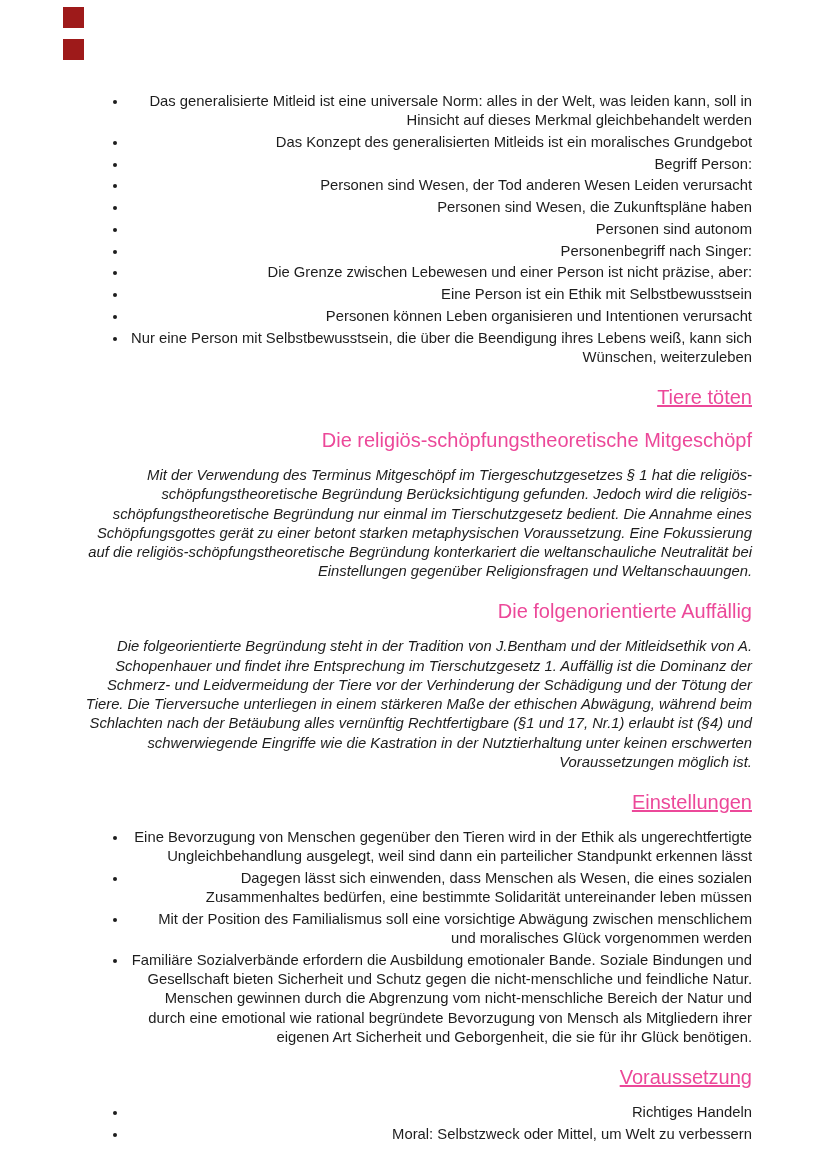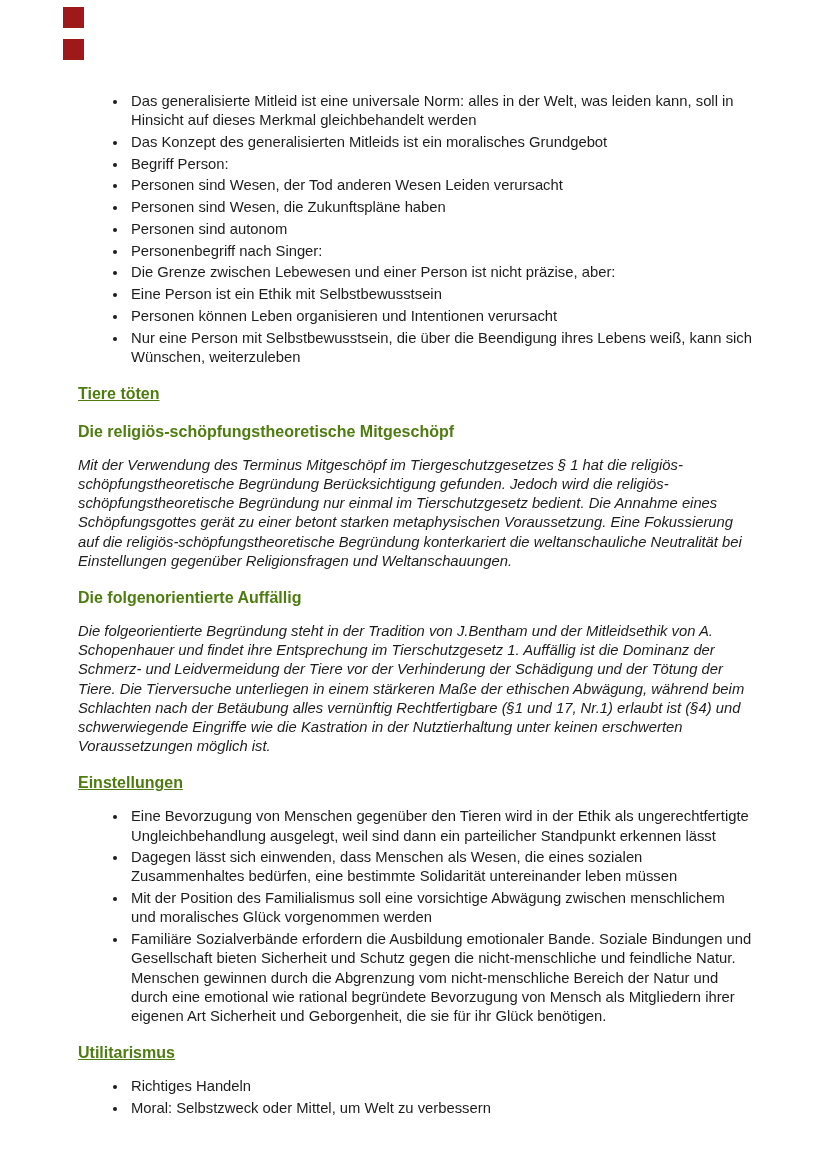--- a/index.html
+++ b/index.html
@@ -8,20 +8,21 @@
     background: #ffffff;
   }
   .page {
     position: relative;
     width: 828px;
     height: 1171px;
     background: #ffffff;
     overflow: hidden;
     font-family: "Liberation Sans", sans-serif;
     color: #1d1d1d;
+    text-align: right;
   }
   .annotation-marker {
     position: absolute;
     left: 63px;
     width: 21px;
     height: 21px;
   }
   .annotation-marker.m1 { top: 7px; }
   .annotation-marker.m2 { top: 39px; }
   .page-content {
@@ -35,24 +36,24 @@
   ul.bullets {
     margin: 0 0 6px 0;
     padding-left: 50px;
     list-style: disc outside;
   }
   ul.bullets li {
     margin: 0 0 2.5px 0;
     padding-left: 3px;
   }
   h2 {
-    font-size: 16px;
-    font-weight: bold;
+    font-size: 20px;
+    font-weight: normal;
     margin: 17px 0 13px 0;
-    color: #4d7c0f;
+    color: #ec4899;
   }
   h2.underlined {
     text-decoration: underline;
   }
   p.paragraph {
     margin: 0 0 16px 0;
     font-style: italic;
   }
 </style>
 </head>
@@ -80,19 +81,19 @@
       <p class="paragraph">Mit der Verwendung des Terminus Mitgeschöpf im Tiergeschutzgesetzes § 1 hat die religiös-schöpfungstheoretische Begründung Berücksichtigung gefunden. Jedoch wird die religiös-schöpfungstheoretische Begründung nur einmal im Tierschutzgesetz bedient. Die Annahme eines Schöpfungsgottes gerät zu einer betont starken metaphysischen Voraussetzung. Eine Fokussierung auf die religiös-schöpfungstheoretische Begründung konterkariert die weltanschauliche Neutralität bei Einstellungen gegenüber Religionsfragen und Weltanschauungen.</p>
       <h2 class="">Die folgenorientierte Auffällig</h2>
       <p class="paragraph">Die folgeorientierte Begründung steht in der Tradition von J.Bentham und der Mitleidsethik von A. Schopenhauer und findet ihre Entsprechung im Tierschutzgesetz 1. Auffällig ist die Dominanz der Schmerz- und Leidvermeidung der Tiere vor der Verhinderung der Schädigung und der Tötung der Tiere. Die Tierversuche unterliegen in einem stärkeren Maße der ethischen Abwägung, während beim Schlachten nach der Betäubung alles vernünftig Rechtfertigbare (§1 und 17, Nr.1) erlaubt ist (§4) und schwerwiegende Eingriffe wie die Kastration in der Nutztierhaltung unter keinen erschwerten Voraussetzungen möglich ist.</p>
       <h2 class="underlined">Einstellungen</h2>
       <ul class="bullets">
         <li>Eine Bevorzugung von Menschen gegenüber den Tieren wird in der Ethik als ungerechtfertigte Ungleichbehandlung ausgelegt, weil sind dann ein parteilicher Standpunkt erkennen lässt</li>
         <li>Dagegen lässt sich einwenden, dass Menschen als Wesen, die eines sozialen Zusammenhaltes bedürfen, eine bestimmte Solidarität untereinander leben müssen</li>
         <li>Mit der Position des Familialismus soll eine vorsichtige Abwägung zwischen menschlichem und moralisches Glück vorgenommen werden</li>
         <li>Familiäre Sozialverbände erfordern die Ausbildung emotionaler Bande. Soziale Bindungen und Gesellschaft bieten Sicherheit und Schutz gegen die nicht-menschliche und feindliche Natur. Menschen gewinnen durch die Abgrenzung vom nicht-menschliche Bereich der Natur und durch eine emotional wie rational begründete Bevorzugung von Mensch als Mitgliedern ihrer eigenen Art Sicherheit und Geborgenheit, die sie für ihr Glück benötigen.</li>
       </ul>
-      <h2 class="underlined">Utilitarismus</h2>
+      <h2 class="underlined">Voraussetzung</h2>
       <ul class="bullets">
         <li>Richtiges Handeln</li>
         <li>Moral: Selbstzweck oder Mittel, um Welt zu verbessern</li>
       </ul>
     </div>
 </div>
 
 </body></html>

